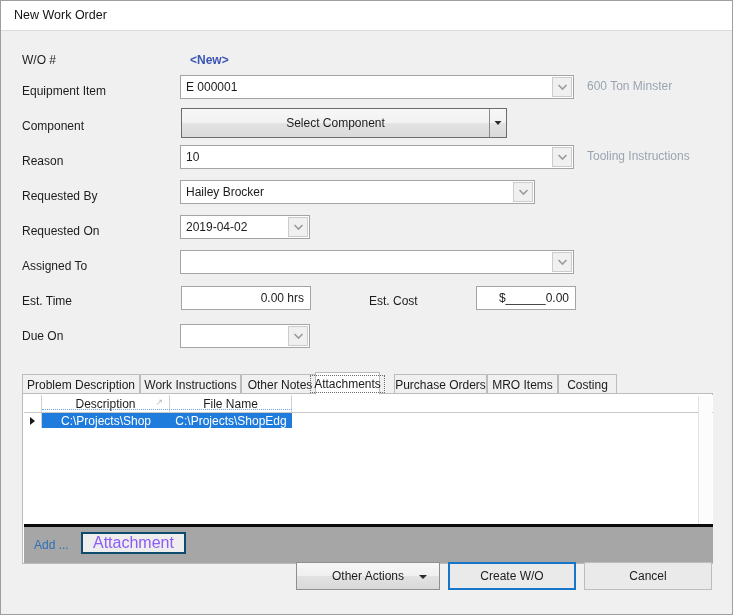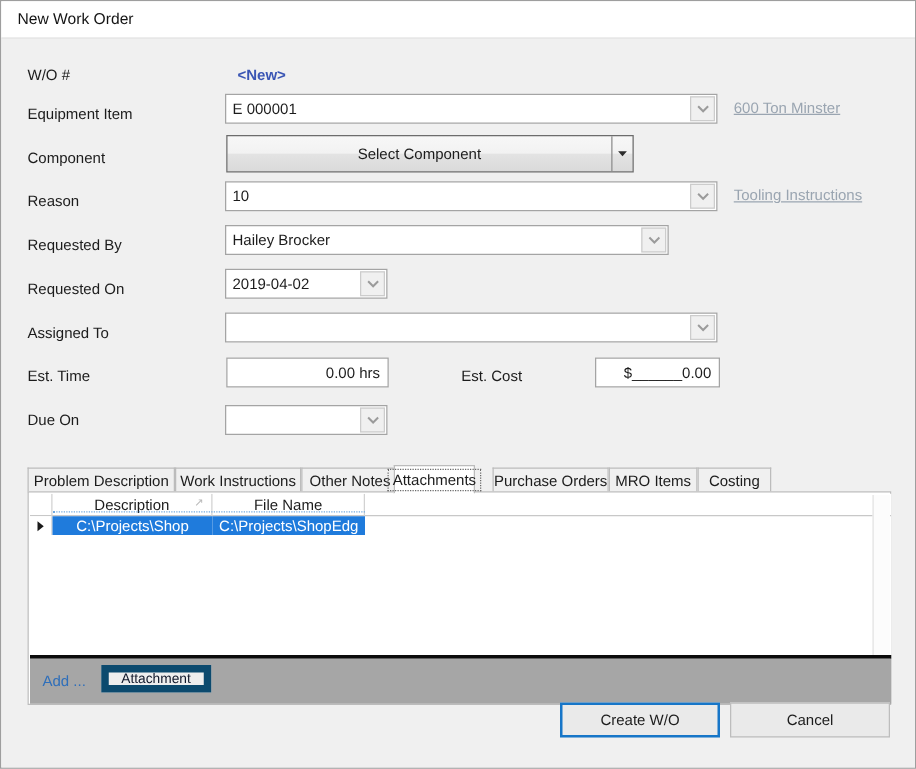--- a/index.html
+++ b/index.html
@@ -52,21 +52,20 @@
     font-size: 12px;
     color: #1c1c1c;
     white-space: nowrap;
   }
 
   .side-label {
     position: absolute;
     font-size: 12px;
     color: #9aa5b1;
     white-space: nowrap;
-    text-decoration: underline;
   }
 
   .wo-value {
     position: absolute;
     font-size: 12px;
     font-weight: bold;
     color: #3a55b4;
     white-space: nowrap;
   }
 
@@ -287,27 +286,27 @@
     left: 10px; top: 11px;
     font-size: 12px;
     color: #2f6fba;
     white-space: nowrap;
   }
   #attachbtn {
     position: absolute;
     left: 57px; top: 5px;
     height: 22px;
     background: #eeeeee;
-    border: 6px solid #0c4a6e;
+    border: 2px solid #0c4a6e;
     display: flex;
     align-items: center;
     justify-content: center;
     padding: 0 10px;
-    font-size: 11px;
-    color: #0f172a;
+    font-size: 16px;
+    color: #8b5cf6;
     white-space: nowrap;
   }
 
   
   .btn {
     position: absolute;
     height: 28px;
     background: linear-gradient(to bottom, #f6f6f6 0%, #f0f0f0 48%, #e2e2e2 52%, #d9d9d9 100%);
     border: 1px solid #8f8f8f;
     display: flex;
@@ -486,20 +485,24 @@
 
       <div id="gridsep"></div>
 
       <div id="actionstrip">
         <div id="addlink">Add ...</div>
         <div id="attachbtn">Attachment</div>
       </div>
 
     </div>
 
+    <div class="btn" style="left:295px; top:531px; width:144px;">
+      <span class="cap">Other Actions</span>
+      <span class="dropcaret"></span>
+    </div>
     <div class="btn default" style="left:447px; top:531px; width:128px;justify-content:center;">
       <span class="cap">Create W/O</span>
     </div>
     <div class="btn flat" style="left:583px; top:531px; width:128px;">
       <span class="cap">Cancel</span>
     </div>
 
   </div>
 </div>
 

